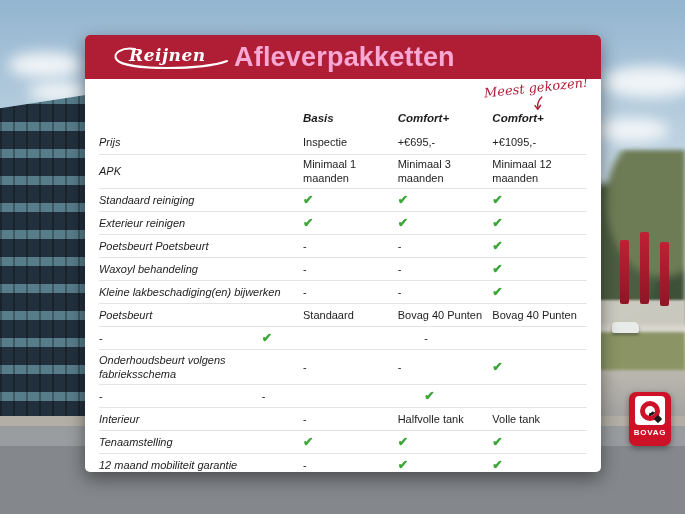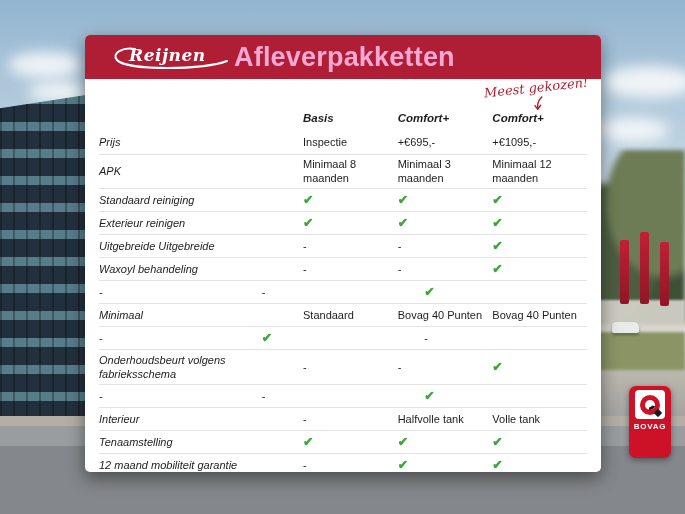--- a/index.html
+++ b/index.html
@@ -62,21 +62,21 @@
   .t-row{display:flex;align-items:center;border-bottom:1px solid #e3e3e3;padding:2.5px 0;min-height:17px;}
   .t-row.t-head{border-bottom:none;padding-bottom:5px;}
   .t-row:last-child{border-bottom:none;}
   .t-cell{font-size:11px;color:#1d1d1d;line-height:1.3;}
   .t-label{flex:0 0 200px;font-style:italic;padding-right:4px;}
   .t-val{flex:1;text-align:left;}
   .t-head .t-val{font-weight:bold;font-style:italic;font-size:11.5px;}
   .check{color:var(--green);font-size:12.5px;font-weight:bold;}
 
   
-  .bovag{position:absolute;right:14px;bottom:56px;width:42px;height:72px;background:#cd1126;
+  .bovag{position:absolute;right:14px;bottom:68px;width:42px;height:54px;background:#cd1126;
     border-radius:7px;z-index:6;box-shadow:0 2px 6px rgba(0,0,0,.4);
     display:flex;flex-direction:column;align-items:center;}
   .bovag-inner{margin-top:4px;width:30px;height:29px;background:#fff;border-radius:4px;
     display:flex;align-items:center;justify-content:center;}
   .bovag-circle{width:20px;height:20px;border-radius:50%;border:5px solid #cd1126;
     box-sizing:border-box;position:relative;background:#fff;}
   .bovag-circle::before{content:"";position:absolute;inset:0;border-radius:50%;
     border:3px solid transparent;border-bottom-color:#1a1a1a;transform:rotate(-30deg);}
   .bovag-circle::after{content:"";position:absolute;right:-6px;bottom:-6px;width:6px;height:6px;
     background:#1a1a1a;border-radius:1px;transform:rotate(45deg);}
@@ -129,55 +129,56 @@
         <div class="t-cell t-val">Comfort+</div>
       </div>
       <div class="t-row">
         <div class="t-cell t-label">Prijs</div>
         <div class="t-cell t-val">Inspectie</div>
         <div class="t-cell t-val">+€695,-</div>
         <div class="t-cell t-val">+€1095,-</div>
       </div>
       <div class="t-row">
         <div class="t-cell t-label">APK</div>
-        <div class="t-cell t-val">Minimaal 8 maanden</div>
+        <div class="t-cell t-val">Minimaal 1 maanden</div>
         <div class="t-cell t-val">Minimaal 3 maanden</div>
         <div class="t-cell t-val">Minimaal 12 maanden</div>
       </div>
       <div class="t-row">
         <div class="t-cell t-label">Standaard reiniging</div>
         <div class="t-cell t-val"><span class="check">✔</span></div>
         <div class="t-cell t-val"><span class="check">✔</span></div>
         <div class="t-cell t-val"><span class="check">✔</span></div>
       </div>
       <div class="t-row">
         <div class="t-cell t-label">Exterieur reinigen</div>
         <div class="t-cell t-val"><span class="check">✔</span></div>
         <div class="t-cell t-val"><span class="check">✔</span></div>
         <div class="t-cell t-val"><span class="check">✔</span></div>
       </div>
       <div class="t-row">
-        <div class="t-cell t-label">Uitgebreide Uitgebreide</div>
+        <div class="t-cell t-label">Poetsbeurt Poetsbeurt</div>
         <div class="t-cell t-val">-</div>
         <div class="t-cell t-val">-</div>
         <div class="t-cell t-val"><span class="check">✔</span></div>
       </div>
       <div class="t-row">
         <div class="t-cell t-label">Waxoyl behandeling</div>
         <div class="t-cell t-val">-</div>
         <div class="t-cell t-val">-</div>
         <div class="t-cell t-val"><span class="check">✔</span></div>
       </div>
       <div class="t-row">
-        <div class="t-cell t-val">-</div>
-        <div class="t-cell t-val">-</div>
-        <div class="t-cell t-val"><span class="check">✔</span></div>
-      </div>
-      <div class="t-row">
-        <div class="t-cell t-label">Minimaal</div>
+        <div class="t-cell t-label">Kleine lakbeschadiging(en) bijwerken</div>
+        <div class="t-cell t-val">-</div>
+        <div class="t-cell t-val">-</div>
+        <div class="t-cell t-val"><span class="check">✔</span></div>
+      </div>
+      <div class="t-row">
+        <div class="t-cell t-label">Poetsbeurt</div>
         <div class="t-cell t-val">Standaard</div>
         <div class="t-cell t-val">Bovag 40 Punten</div>
         <div class="t-cell t-val">Bovag 40 Punten</div>
       </div>
       <div class="t-row">
         <div class="t-cell t-val">-</div>
         <div class="t-cell t-val"><span class="check">✔</span></div>
         <div class="t-cell t-val">-</div>
       </div>
       <div class="t-row">

